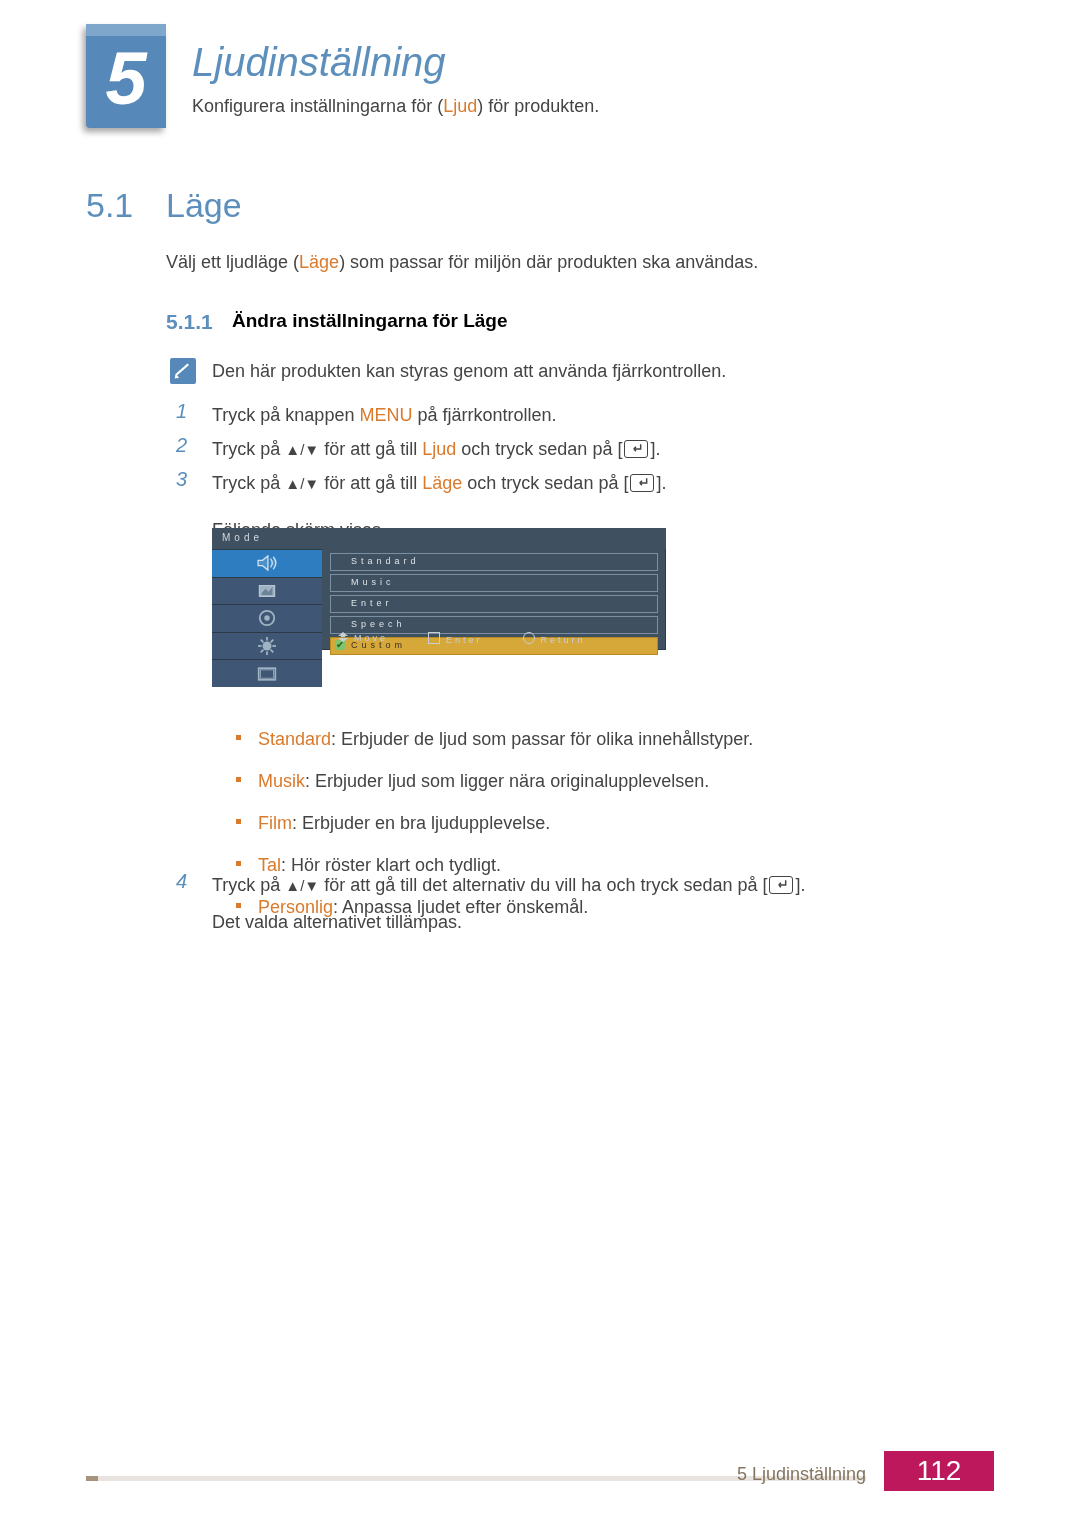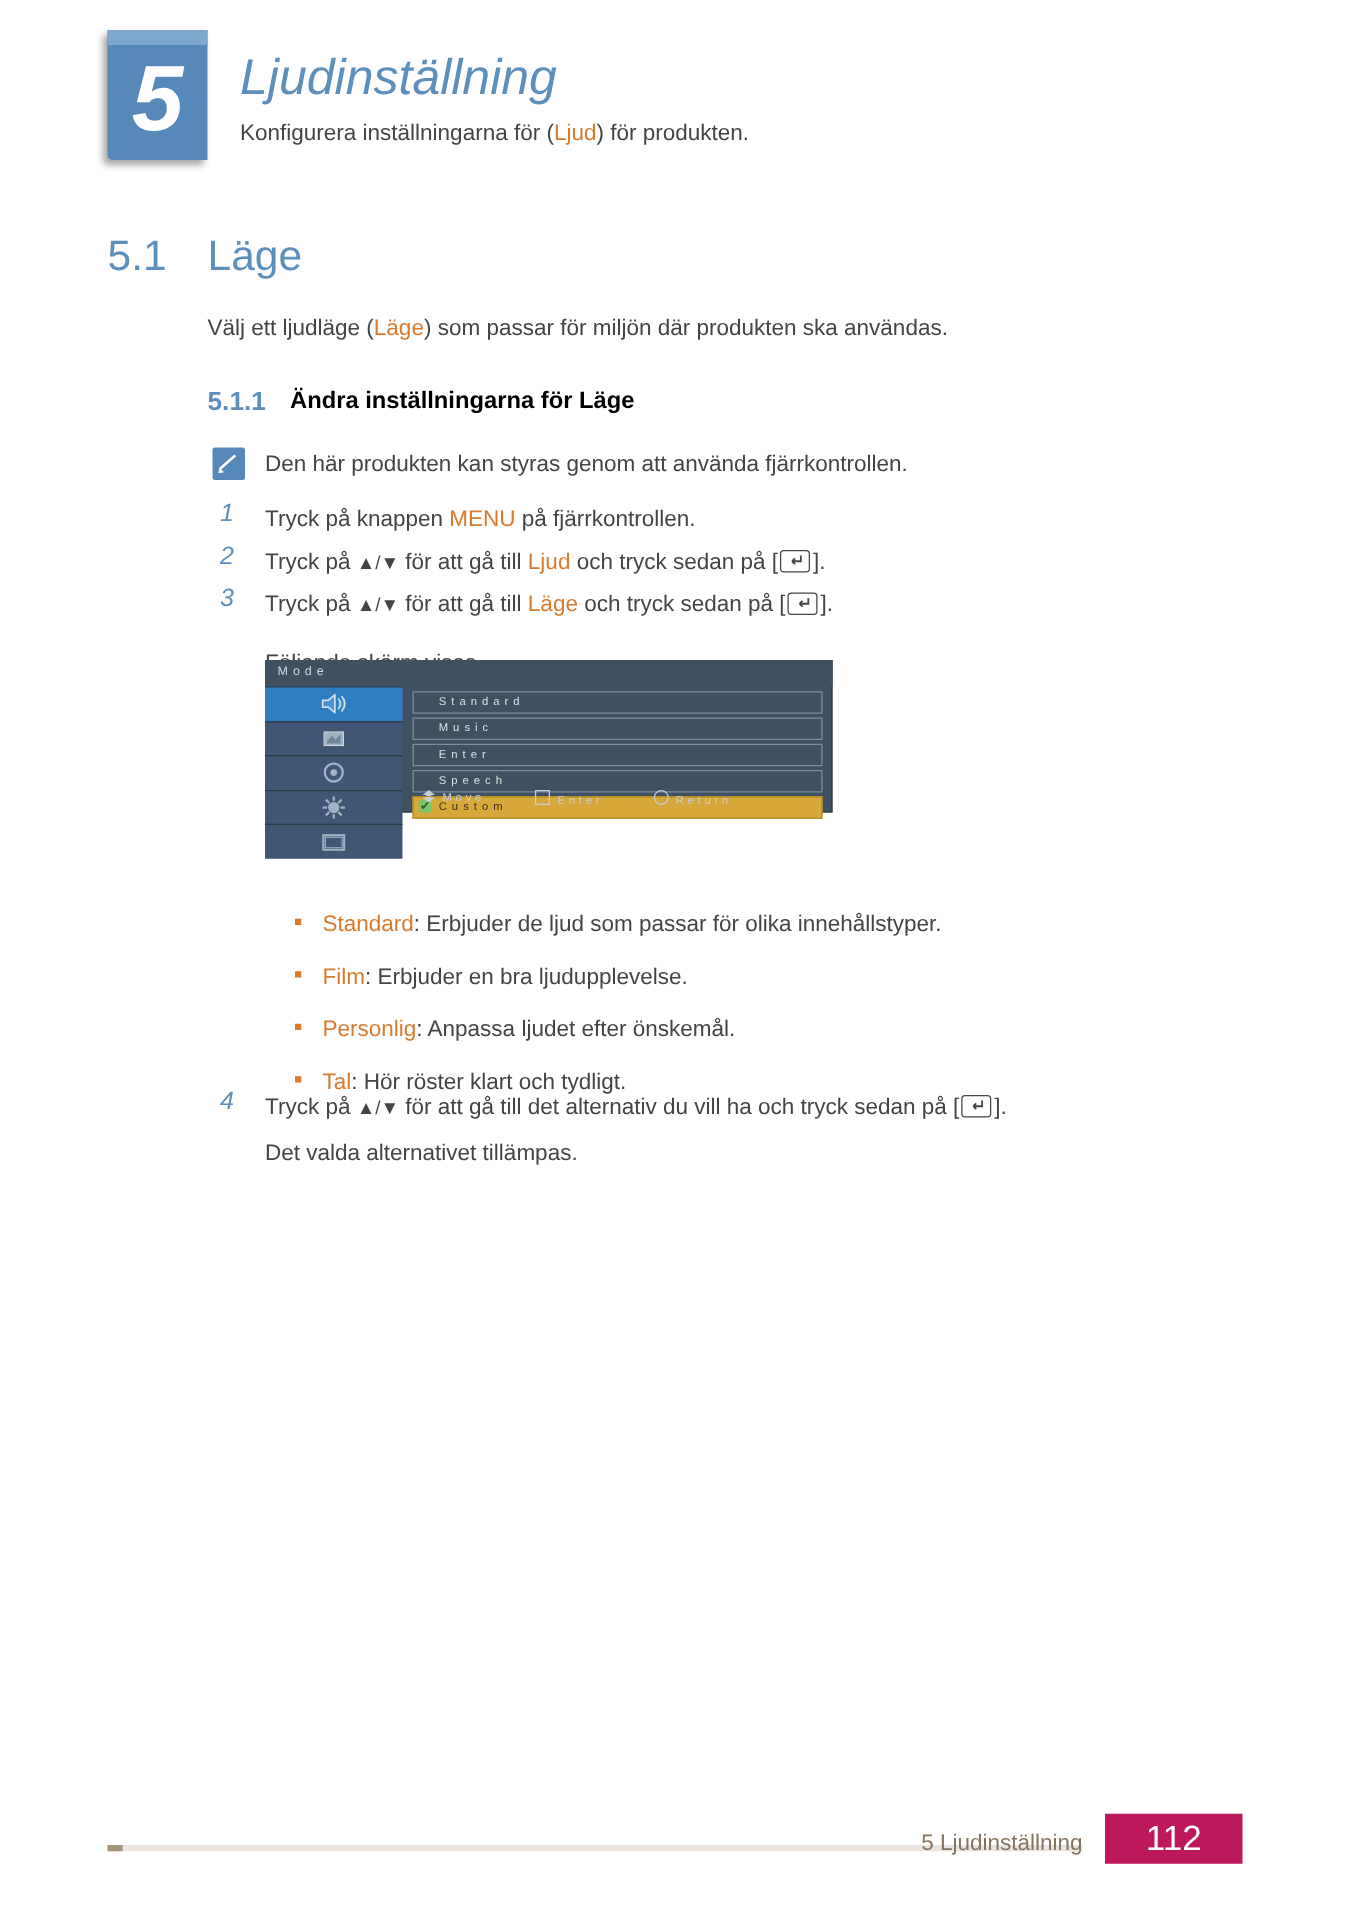--- a/index.html
+++ b/index.html
@@ -278,23 +278,24 @@
     </div>
     <div class="osd-foot">
       <span class="move">Move</span>
       <span class="enter">Enter</span>
       <span class="ret">Return</span>
     </div>
   </div>
 
   <ul class="bullets">
     <li><span class="kw">Standard</span><span>: Erbjuder de ljud som passar för olika innehållstyper.</span></li>
+    <li><span class="kw">Musik</span><span>: Erbjuder ljud som ligger nära originalupplevelsen.</span></li>
     <li><span class="kw">Film</span><span>: Erbjuder en bra ljudupplevelse.</span></li>
+    <li><span class="kw">Tal</span><span>: Hör röster klart och tydligt.</span></li>
     <li><span class="kw">Personlig</span><span>: Anpassa ljudet efter önskemål.</span></li>
-    <li><span class="kw">Tal</span><span>: Hör röster klart och tydligt.</span></li>
   </ul>
 
   <div class="step step4">
     <span class="num">4</span>
     <span class="body">
       <span>Tryck på </span><span class="arrows">▲/▼</span><span> för att gå till det alternativ du vill ha och tryck sedan på [</span><span class="enter-icon">
           <svg viewBox="0 0 24 20">
             <path d="M20 2 v8 h-12 m0 0 l4 -4 m-4 4 l4 4" stroke="#444" stroke-width="2.5" fill="none"></path>
           </svg>
         </span><span>].</span>

